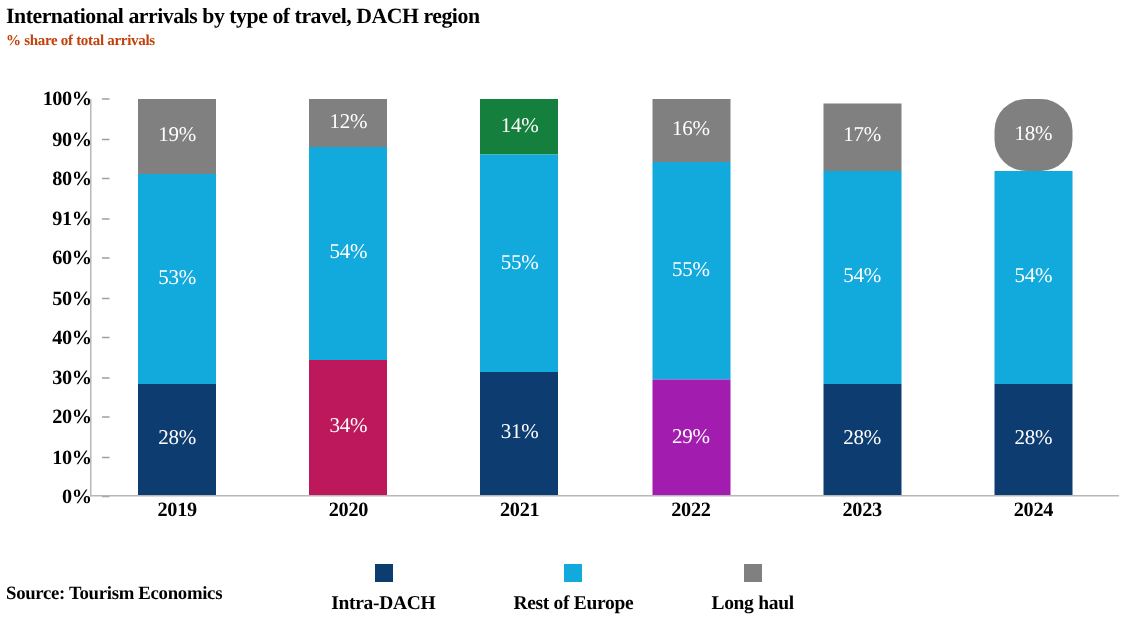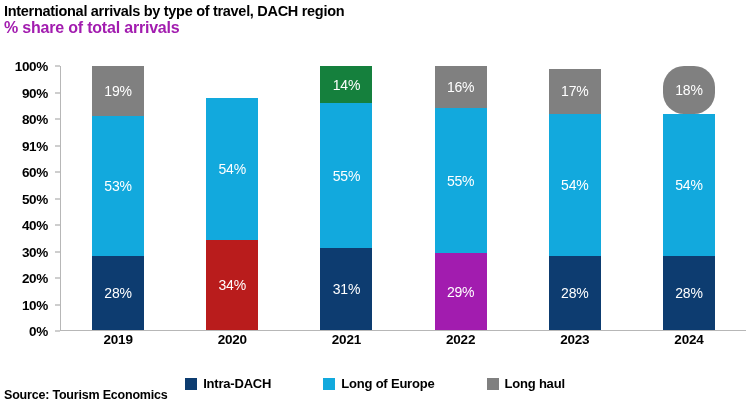--- a/index.html
+++ b/index.html
@@ -15,58 +15,59 @@
     overflow: hidden;
     position: relative;
   }
 
   #chart-root {
     position: absolute;
     left: 0; top: 0;
     width: 632px;
     height: 415px;
     background: #ffffff;
+    font-family: Liberation Serif, serif;
   }
 
   
   .title-block {
     position: absolute;
     left: 4px;
     top: 3px;
     width: 740px;
   }
   .chart-title {
     font-size: 14.5px;
     font-weight: bold;
     color: #000000;
     line-height: 17px;
     letter-spacing: -0.3px;
     white-space: nowrap;
   }
   .chart-subtitle {
-    font-size: 16px;
-    font-weight: bold;
-    color: #a21caf;
+    font-size: 10px;
+    font-weight: bold;
+    color: #c2410c;
     line-height: 16px;
     letter-spacing: -0.2px;
     white-space: nowrap;
   }
 
   
   .plot-wrap {
     position: absolute;
     left: 0;
     top: 66px;
     width: 750px;
     height: 265px;
   }
 
   .y-axis {
     position: absolute;
-    left: 0px;
+    left: 13px;
     top: 0px;
     width: 55px;
     height: 265px;
   }
   .y-tick {
     position: absolute;
     right: 7px;
     transform: translateY(-50%);
     font-size: 13.5px;
     font-weight: bold;
@@ -165,21 +166,21 @@
     top: 376px;
     width: 750px;
     display: flex;
     flex-direction: row;
     justify-content: center;
     align-items: center;
     gap: 52px;
   }
   .legend-item {
     display: flex;
-    flex-direction: row;
+    flex-direction: column;
     align-items: center;
     gap: 6px;
   }
   .legend-swatch {
     width: 12px;
     height: 12px;
     flex: 0 0 auto;
   }
   .legend-label {
     font-size: 13px;
@@ -251,24 +252,27 @@
             <div class="seg" style="background: rgb(18, 169, 221); height: 53%; text-align: center;">
               <span>53%</span>
             </div>
             <div class="seg" style="background: rgb(13, 60, 112); height: 28%;">
               <span>28%</span>
             </div>
           </div>
         </div>
         <div class="bar-slot">
           <div class="bar-stack">
+            <div class="seg" style="background: rgb(128, 128, 128); height: 12%;">
+              <span>12%</span>
+            </div>
             <div class="seg" style="background: rgb(18, 169, 221); height: 54%;">
               <span>54%</span>
             </div>
-            <div class="seg" style="background: #b91c1c; height: 34%;">
+            <div class="seg" style="background: #be185d; height: 34%;">
               <span>34%</span>
             </div>
           </div>
         </div>
         <div class="bar-slot">
           <div class="bar-stack">
             <div class="seg" style="background: #15803d; height: 14%;">
               <span>14%</span>
             </div>
             <div class="seg" style="background: rgb(18, 169, 221); height: 55%;">
@@ -330,21 +334,21 @@
       <div class="x-slot">2024</div>
     </div>
 
   <div class="legend" id="legend">
       <div class="legend-item">
         <span class="legend-swatch" style="background: rgb(13, 60, 112);"></span>
         <span class="legend-label">Intra-DACH</span>
       </div>
       <div class="legend-item">
         <span class="legend-swatch" style="background: rgb(18, 169, 221);"></span>
-        <span class="legend-label">Long of Europe</span>
+        <span class="legend-label">Rest of Europe</span>
       </div>
       <div class="legend-item">
         <span class="legend-swatch" style="background: rgb(128, 128, 128);"></span>
         <span class="legend-label">Long haul</span>
       </div>
     </div>
 
   <div class="source">Source: Tourism Economics</div>
 
 </div>

